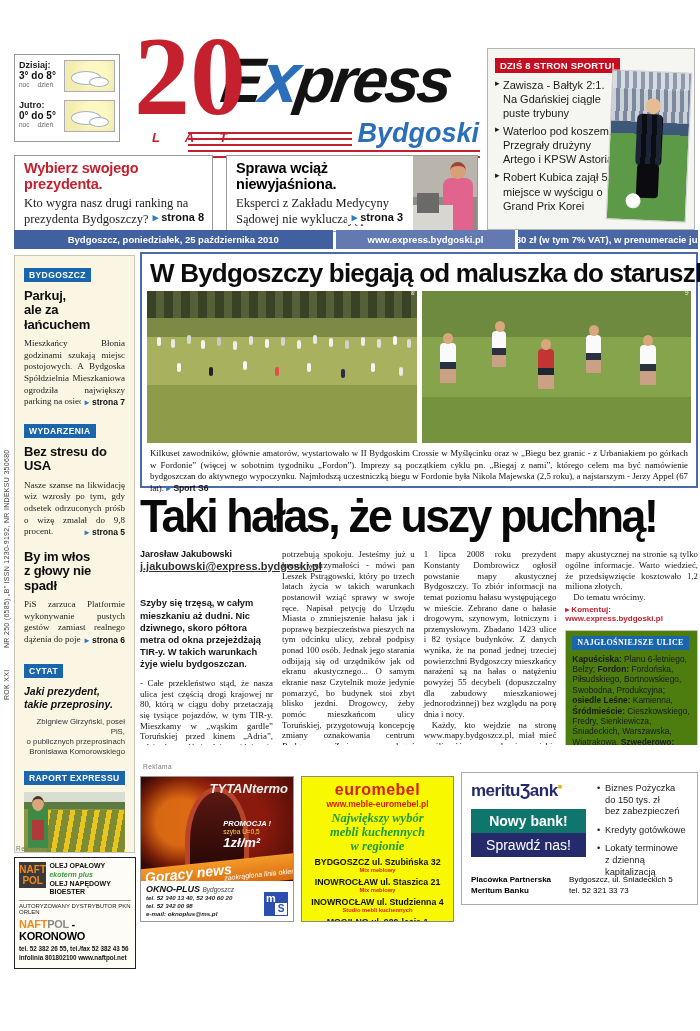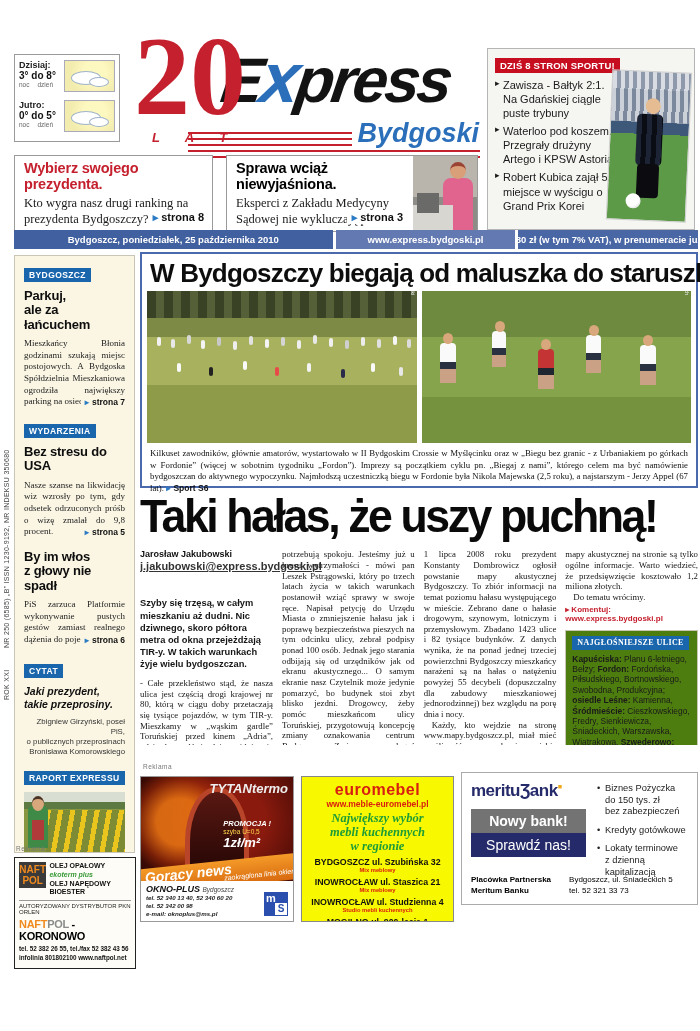--- a/index.html
+++ b/index.html
@@ -161,21 +161,21 @@
   .em-name { color:#d81e10; font-weight:bold; font-size:16px; letter-spacing:.5px; }
   .em-site { color:#d81e10; font-weight:bold; font-size:8.5px; margin-bottom:2px; }
   .em-slogan { color:#1d9c38; font-weight:bold; font-style:italic; font-size:12.5px; line-height:1.12; margin:2px 0 4px; font-family:"Liberation Serif",serif; }
   .em-city { font-size:8.8px; font-weight:bold; color:#111; margin-top:4px; }
   .em-sub { font-size:5.8px; font-weight:bold; color:#d81e10; }
 
   .meritum { left:461px; top:772px; width:237px; height:133px; background:#fff; border:1px solid #aaa; padding:8px 9px; }
   .mb-left { position:absolute; left:9px; top:8px; width:115px; }
   .mb-logo { font-size:17px; font-weight:bold; color:#252a6a; letter-spacing:-.5px; }
   .mb-logo sup { color:#f0a818; font-size:7px; }
-  .mb-box1 { margin-top:8px; background:#737373; color:#fff; font-weight:bold; font-size:14px; text-align:center; padding:4px 0; }
+  .mb-box1 { margin-top:8px; background:#0f766e; color:#fff; font-weight:bold; font-size:14px; text-align:center; padding:4px 0; }
   .mb-box2 { background:#252a6a; color:#fff; font-size:14px; text-align:center; padding:4px 0; }
   .mb-bullets { position:absolute; left:135px; top:10px; width:96px; }
   .mb-bullets li { list-style:none; font-size:9.3px; color:#222; line-height:1.25; margin-bottom:7px; position:relative; padding-left:8px; }
   .mb-bullets li::before { content:"\2022"; position:absolute; left:0; top:0; }
   .mb-footer { position:absolute; left:9px; bottom:8px; display:flex; gap:18px; }
   .mb-f1 { font-size:8px; font-weight:bold; line-height:1.3; }
   .mb-f2 { font-size:8px; line-height:1.3; }
 </style>
 </head>
 <body>

